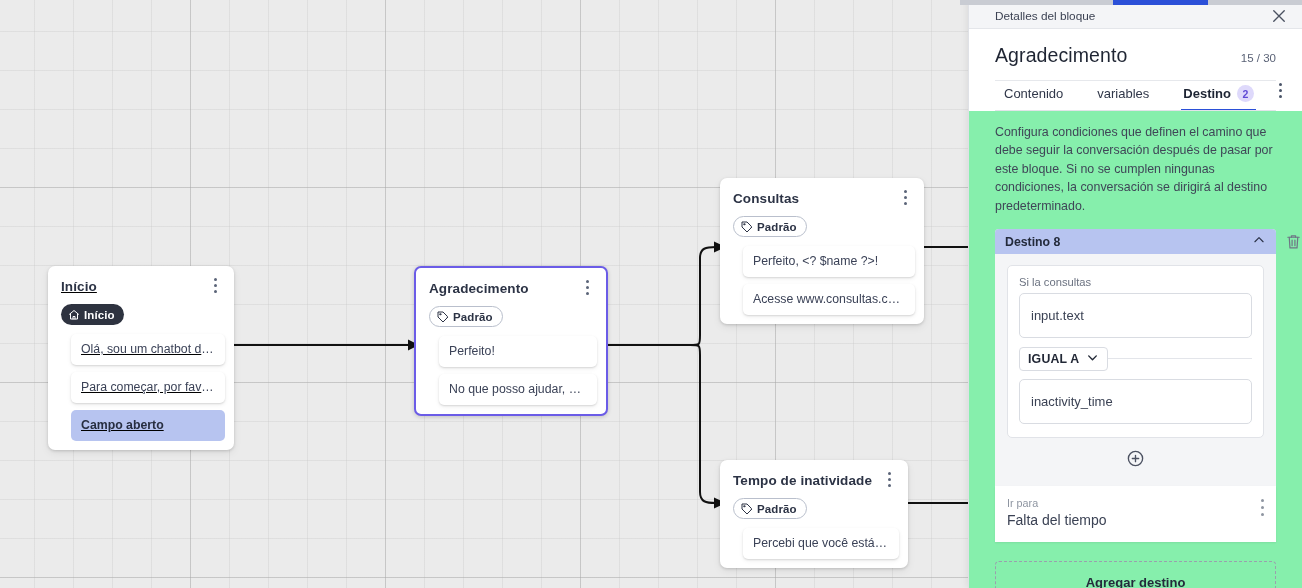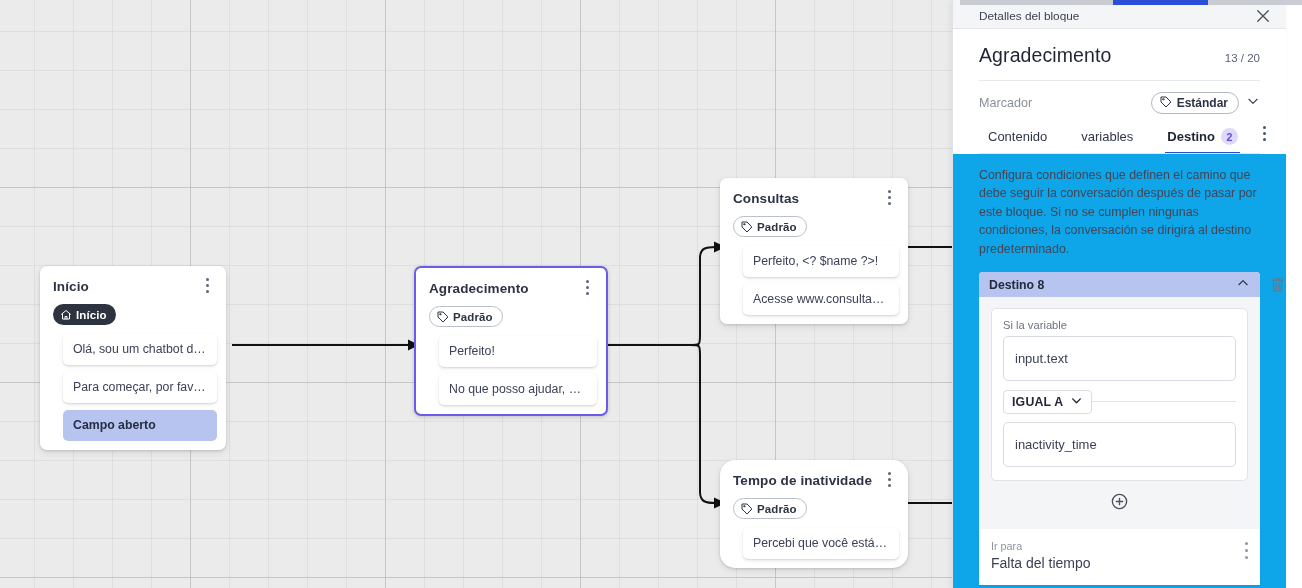--- a/index.html
+++ b/index.html
@@ -72,23 +72,23 @@
     white-space: nowrap; overflow: hidden; text-overflow: ellipsis;
     line-height: 15px;
   }
   .item.highlight {
     background: #b7c4f0; box-shadow: none; color: #272e40; font-weight: 600;
   }
   .item:last-child { margin-bottom: 0; }
 
   
   #panel {
-    position: absolute; right: 16px; top: 0;
+    position: absolute; right: 0; top: 0;
     width: 334px; height: 588px;
-    background: #0ea5e9;
+    background: #86efac;
     border-left: 1px solid #dfe1e6;
     box-shadow: -2px 0 6px rgba(0,0,0,.06);
   }
   #topbar-accent {
     position: absolute; left: 1113px; top: 0; width: 95px; height: 5px;
     background: #2b50d8; z-index: 6;
   }
   #topbar-grey {
     position: absolute; left: 960px; top: 0; width: 342px; height: 5px;
     background: #c9ccd3; z-index: 5;
@@ -235,21 +235,21 @@
     <path d="M690,345 C700,345 700,345 700,335 L700,258 C700,248 706,247 716,247" stroke="#111111" stroke-width="2" fill="none"></path>
     <polygon points="714,241.5 726,247 714,252.5" fill="#111111"></polygon>
 
     <path d="M690,345 C700,345 700,345 700,355 L700,492 C700,502 706,503 716,503" stroke="#111111" stroke-width="2" fill="none"></path>
     <polygon points="714,497.5 726,503 714,508.5" fill="#111111"></polygon>
 
     <path d="M908,247 L968,247" stroke="#111111" stroke-width="2" fill="none"></path>
     <path d="M908,503 L968,503" stroke="#111111" stroke-width="2" fill="none"></path>
   </svg>
 
-  <div class="node" style="left:40px; top:266px; width:186px;">
+  <div class="node" style="left:48px; top:266px; width:186px;text-decoration:underline;">
     <div class="node-head">
       <div class="node-title">Início</div>
       <div class="kebab">
           <i></i>
           <i></i>
           <i></i>
         </div>
       <div class="badge dark">
         <span>
           <svg width="12" height="12" viewBox="0 0 24 24" fill="none" stroke="#fff" stroke-width="2" stroke-linecap="round" stroke-linejoin="round">
@@ -285,21 +285,21 @@
         </span>
         <span>Padrão</span>
       </div>
     </div>
     <div class="node-items">
       <div class="item">Perfeito!</div>
       <div class="item">No que posso ajudar, &lt;? $name ...</div>
     </div>
   </div>
 
-  <div class="node" style="left:720px; top:178px; width:188px;">
+  <div class="node" style="left:720px; top:178px; width:204px;">
     <div class="node-head">
       <div class="node-title">Consultas</div>
       <div class="kebab">
           <i></i>
           <i></i>
           <i></i>
         </div>
       <div class="badge outline">
         <span>
           <svg width="12" height="12" viewBox="0 0 24 24" fill="none" stroke="#2c3345" stroke-width="2" stroke-linecap="round" stroke-linejoin="round">
@@ -309,21 +309,21 @@
         </span>
         <span>Padrão</span>
       </div>
     </div>
     <div class="node-items">
       <div class="item">Perfeito, &lt;? $name ?&gt;!</div>
       <div class="item">Acesse www.consultas.com par...</div>
     </div>
   </div>
 
-  <div class="node" style="left:720px; top:460px; width:188px;border-radius:15px;">
+  <div class="node" style="left:720px; top:460px; width:188px;">
     <div class="node-head">
       <div class="node-title">Tempo de inatividade</div>
       <div class="kebab">
           <i></i>
           <i></i>
           <i></i>
         </div>
       <div class="badge outline">
         <span>
           <svg width="12" height="12" viewBox="0 0 24 24" fill="none" stroke="#2c3345" stroke-width="2" stroke-linecap="round" stroke-linejoin="round">
@@ -352,42 +352,23 @@
       <svg width="18" height="18" viewBox="0 0 24 24" fill="none" stroke="#4a5160" stroke-width="1.8" stroke-linecap="round">
         <path d="M5 5 19 19M19 5 5 19"></path>
       </svg>
     </span>
   </div>
 
   <div class="panel-body">
 
     <div class="block-title-row">
       <span class="block-title">Agradecimento</span>
-      <span class="block-count">13 / 20</span>
-    </div>
-
-    <div class="marcador-row">
-      <span class="marcador-label">Marcador</span>
-      <span class="marcador-right">
-        <span class="pill">
-          <span>
-            <svg width="12" height="12" viewBox="0 0 24 24" fill="none" stroke="#2c3345" stroke-width="2" stroke-linecap="round" stroke-linejoin="round">
-              <path d="M20.6 13.4 12 22 2 12V2h10l8.6 8.6a2 2 0 0 1 0 2.8z"></path>
-              <circle cx="6.5" cy="6.5" r="1.3"></circle>
-            </svg>
-          </span>
-          <span>Estándar</span>
-        </span>
-        <span>
-          <svg width="14" height="14" viewBox="0 0 24 24" fill="none" stroke="#3b4254" stroke-width="2" stroke-linecap="round" stroke-linejoin="round">
-            <path d="M5 9l7 7 7-7"></path>
-          </svg>
-        </span>
-      </span>
-    </div>
+      <span class="block-count">15 / 30</span>
+    </div>
+
 
     <div class="tabs">
       <div class="tab">
         <span>Contenido</span>
       </div>
       <div class="tab">
         <span>variables</span>
       </div>
       <div class="tab active">
         <span>Destino</span>
@@ -418,21 +399,21 @@
       <span class="trash">
         <svg width="17" height="17" viewBox="0 0 24 24" fill="none" stroke="#6e7585" stroke-width="1.7" stroke-linecap="round" stroke-linejoin="round">
           <path d="M4 6h16"></path>
             <path d="M9 6V4h6v2"></path>
           <path d="M6 6l1 15h10l1-15"></path>
           <path d="M10 10v8M14 10v8"></path>
         </svg>
       </span>
 
       <div class="cond-box">
-        <div class="cond-label">Si la variable</div>
+        <div class="cond-label">Si la consultas</div>
         <div class="field">input.text</div>
 
         <div class="op-row">
           <div class="op-divider"></div>
           <div class="op-select">
             <span>IGUAL A</span>
             <span>
               <svg width="13" height="13" viewBox="0 0 24 24" fill="none" stroke="#222836" stroke-width="2.6" stroke-linecap="round" stroke-linejoin="round">
                 <path d="M5 9l7 7 7-7"></path>
               </svg>

